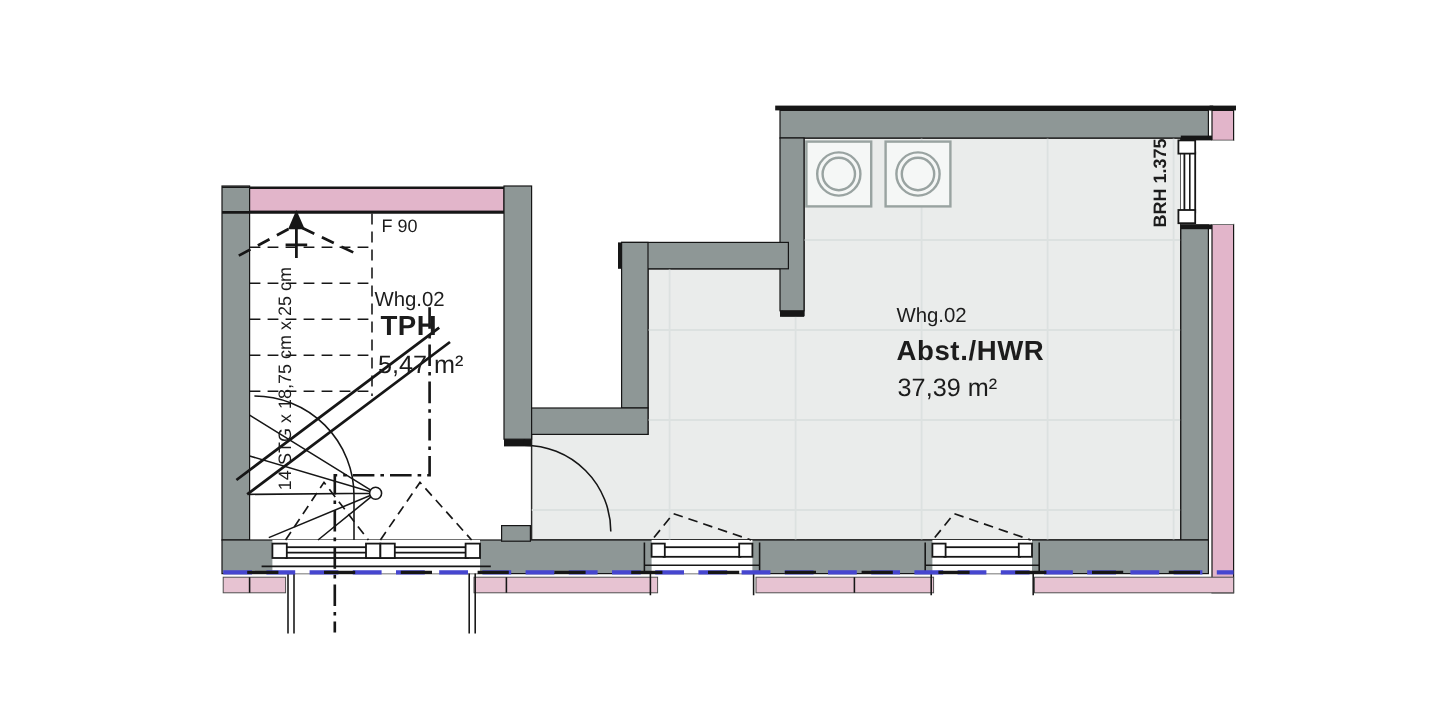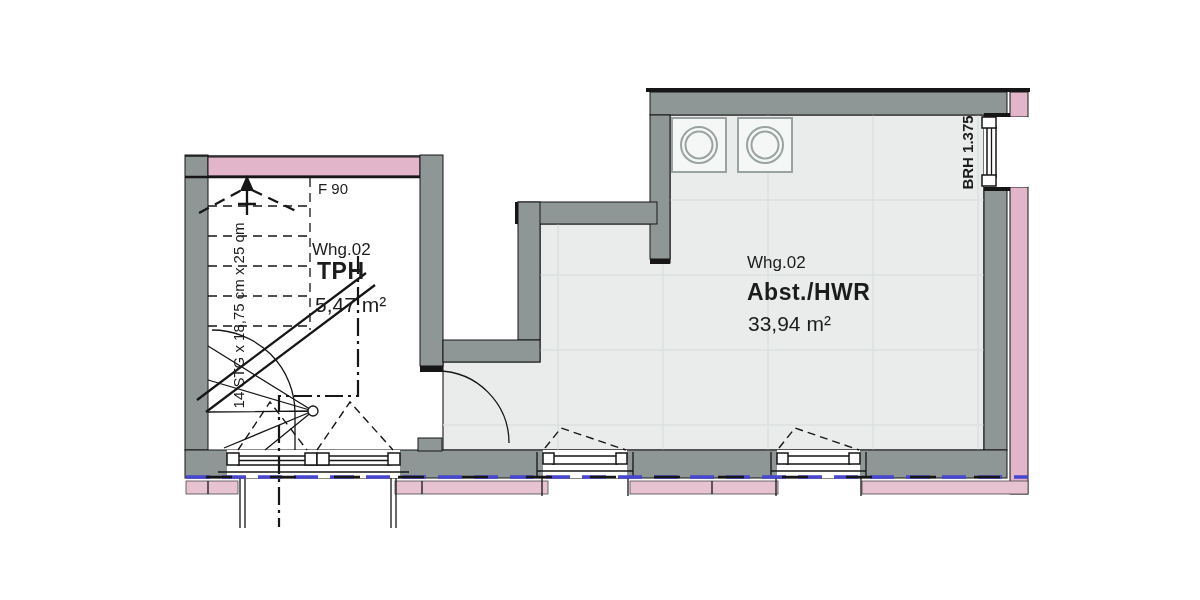--- a/index.html
+++ b/index.html
@@ -159,19 +159,19 @@
 </svg>
 
 <div class="lbl small" style="left:318px;top:181px;">F 90</div>
 
 <div class="lbl apt" style="left:312px;top:241px;">Whg.02</div>
 <div class="lbl room" style="left:317px;top:260px;">TPH</div>
 <div class="lbl area" style="left:315px;top:294px;">5,47 m²</div>
 
 <div class="lbl apt" style="left:747px;top:254px;">Whg.02</div>
 <div class="lbl room" style="left:747px;top:281px;text-align:right;">Abst./HWR</div>
-<div class="lbl area" style="left:748px;top:313px;">33,94 m²</div>
+<div class="lbl area" style="left:748px;top:313px;">37,39 m²</div>
 
 <div class="lbl small vert" style="left:138px;top:308px;width:200px;text-align:center;">14 STG x 18,75 cm x 25 cm</div>
 
 <div class="lbl small vert" style="left:922px;top:145px;width:90px;text-align:center;font-weight:bold;">BRH 1.375</div>
 
 </div>
 
 </body></html>

